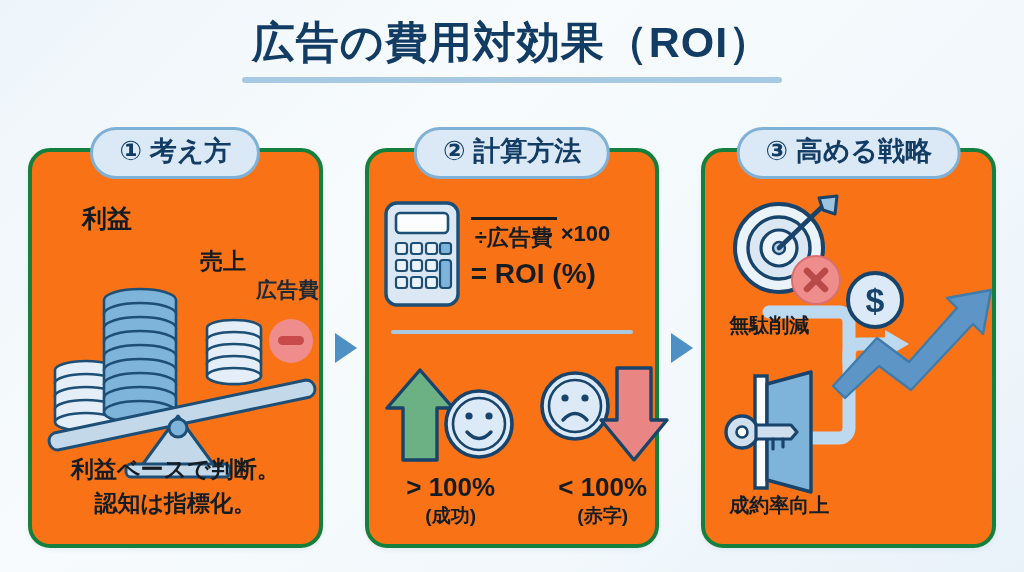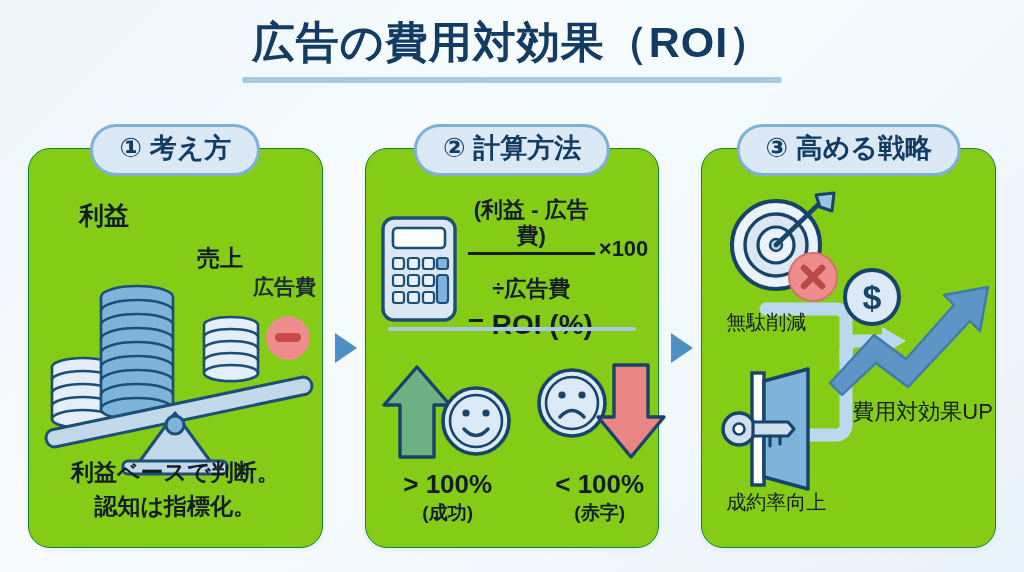--- a/index.html
+++ b/index.html
@@ -44,22 +44,22 @@
     top: 148px;
     left: 28px;
     right: 28px;
     height: 400px;
     display: flex;
     align-items: stretch;
   }
   .panel {
     position: relative;
     flex: 1 1 0;
-    background: #84cc16;
-    border: 1px solid #15803d;
+    background: #f97316;
+    border: 4px solid #15803d;
     border-radius: 22px;
     box-shadow: 0 2px 5px rgba(30,70,110,.07);
   }
   .panel-header {
     position: absolute;
     top: -25px;
     left: 50%;
     transform: translateX(-50%);
     background: #dbe9f6;
     border: 3px solid #7fb0d6;
@@ -126,21 +126,21 @@
     font-weight: bold;
     color: #141d24;
     line-height: 1.2;
   }
   .frac {
     display: inline-block;
     text-align: center;
     vertical-align: middle;
   }
   .frac .num { padding: 0 4px 2px; }
-  .frac .den { padding: 21px 4px 0; border-top: 3px solid #141d24; }
+  .frac .den { padding: 5px 4px 0; border-top: 3px solid #141d24; }
   .frac-wrap { display: flex; align-items: center; gap: 4px; }
   .roi-line { margin-top: 6px; font-size: 28px; }
 
   .h-divider {
     position: absolute;
     top: 178px; left: 22px; right: 22px;
     height: 4px; border-radius: 2px;
     background: #a9c8e2;
   }
   .outcomes {
@@ -167,21 +167,21 @@
     font-size: 26px; font-weight: bold; color: #141d24; margin-top: 2px;
   }
   .outcome-sub {
     font-size: 19px; font-weight: bold; color: #141d24; 
   }
 
   
   .p3-label {
     position: absolute;
     font-size: 20px;
-    font-weight: normal;
+    font-weight: bold;
     color: #141d24;
     white-space: nowrap;
   }
   .lbl-muda  { left: 24px;  top: 160px; }
   .lbl-seiyaku { left: 24px; top: 340px; }
   .lbl-up {
     left: 150px; top: 248px;
     font-size: 22px;
   }
 
@@ -298,21 +298,20 @@
             <rect x="28" y="77" width="11" height="11" rx="2.5"></rect>
             <rect x="43" y="77" width="11" height="11" rx="2.5"></rect>
           </g>
           <rect x="57" y="43" width="11" height="11" rx="2.5" fill="#7fb4da" stroke="#1d4f76" stroke-width="2.2"></rect>
           <rect x="57" y="60" width="11" height="28" rx="3" fill="#7fb4da" stroke="#1d4f76" stroke-width="2.2"></rect>
         </svg>
 
         <div class="formula">
           <div class="frac-wrap">
             <span class="frac">
-              <span class="num" style="display:block">(利益 - 広告費)</span>
               <span class="den" style="display:block">÷広告費</span>
             </span>
             <span>×100</span>
           </div>
           <div class="roi-line">= ROI (%)</div>
         </div>
       </div>
 
       <div class="h-divider"></div>
 
@@ -401,17 +400,16 @@
       </svg>
       <div class="p3-label lbl-seiyaku">成約率向上</div>
 
       <svg width="180" height="130" viewBox="0 0 180 130" style="position:absolute;left:126px;top:112px;">
         <g>
           <circle cx="44" cy="36" r="27" fill="#dce9f6" stroke="#18436a" stroke-width="4"></circle>
           <text x="44" y="48" text-anchor="middle" font-size="34" font-weight="bold" font-family="Liberation Sans, sans-serif" fill="#18436a">$</text>
         </g>
         <path d="M2 122 L46 74 L78 98 L126 44 L116 34 L160 26 L152 70 L142 60 L80 126 L48 102 L14 134 Z" fill="#5d96c6" stroke="#3f7bab" stroke-width="2.4" stroke-linejoin="round"></path>
       </svg>
-      <div class="p3-label lbl-up">費用対効果UP</div>
     </div>
   </div>
 
 </div>
 
 </body></html>

